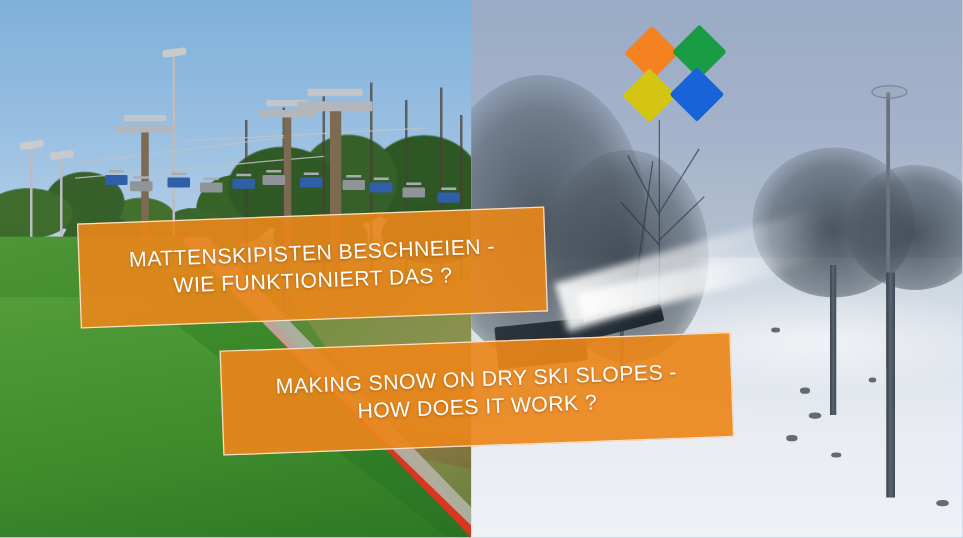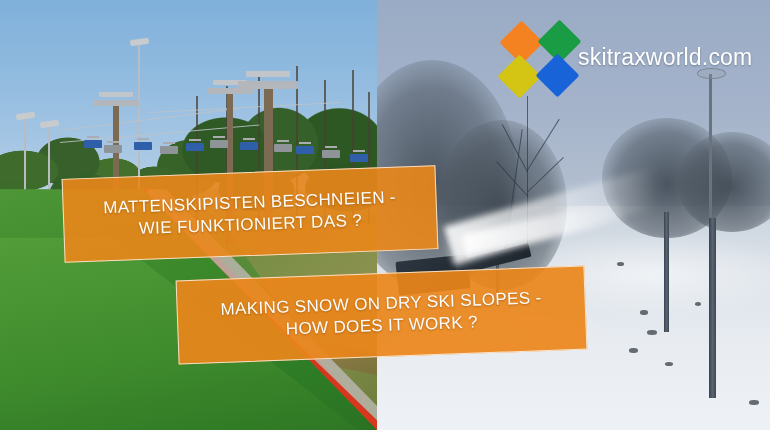--- a/index.html
+++ b/index.html
@@ -325,21 +325,20 @@
     <div class="snow-spot" style="left:318px; top:302px; width:6px; height:4px;"></div>
     <div class="snow-spot" style="left:372px; top:400px; width:10px; height:5px;"></div>
     <div class="snow-spot" style="left:240px; top:262px; width:7px; height:4px;"></div>
   </div>
 
   <div class="logo">
     <div class="dia orange" style="background: rgb(245, 130, 32);"></div>
     <div class="dia green" style="background: rgb(26, 156, 68);"></div>
     <div class="dia yellow" style="background: rgb(212, 196, 19);"></div>
     <div class="dia blue" style="background: rgb(24, 99, 216);"></div>
-    <div class="logo-text">skitraxworld.com</div>
   </div>
 
   <div class="banner banner-1">
     <div>
       <span>MATTENSKIPISTEN BESCHNEIEN -</span>
       <span>WIE FUNKTIONIERT DAS ?</span>
     </div>
   </div>
 
   <div class="banner banner-2">

